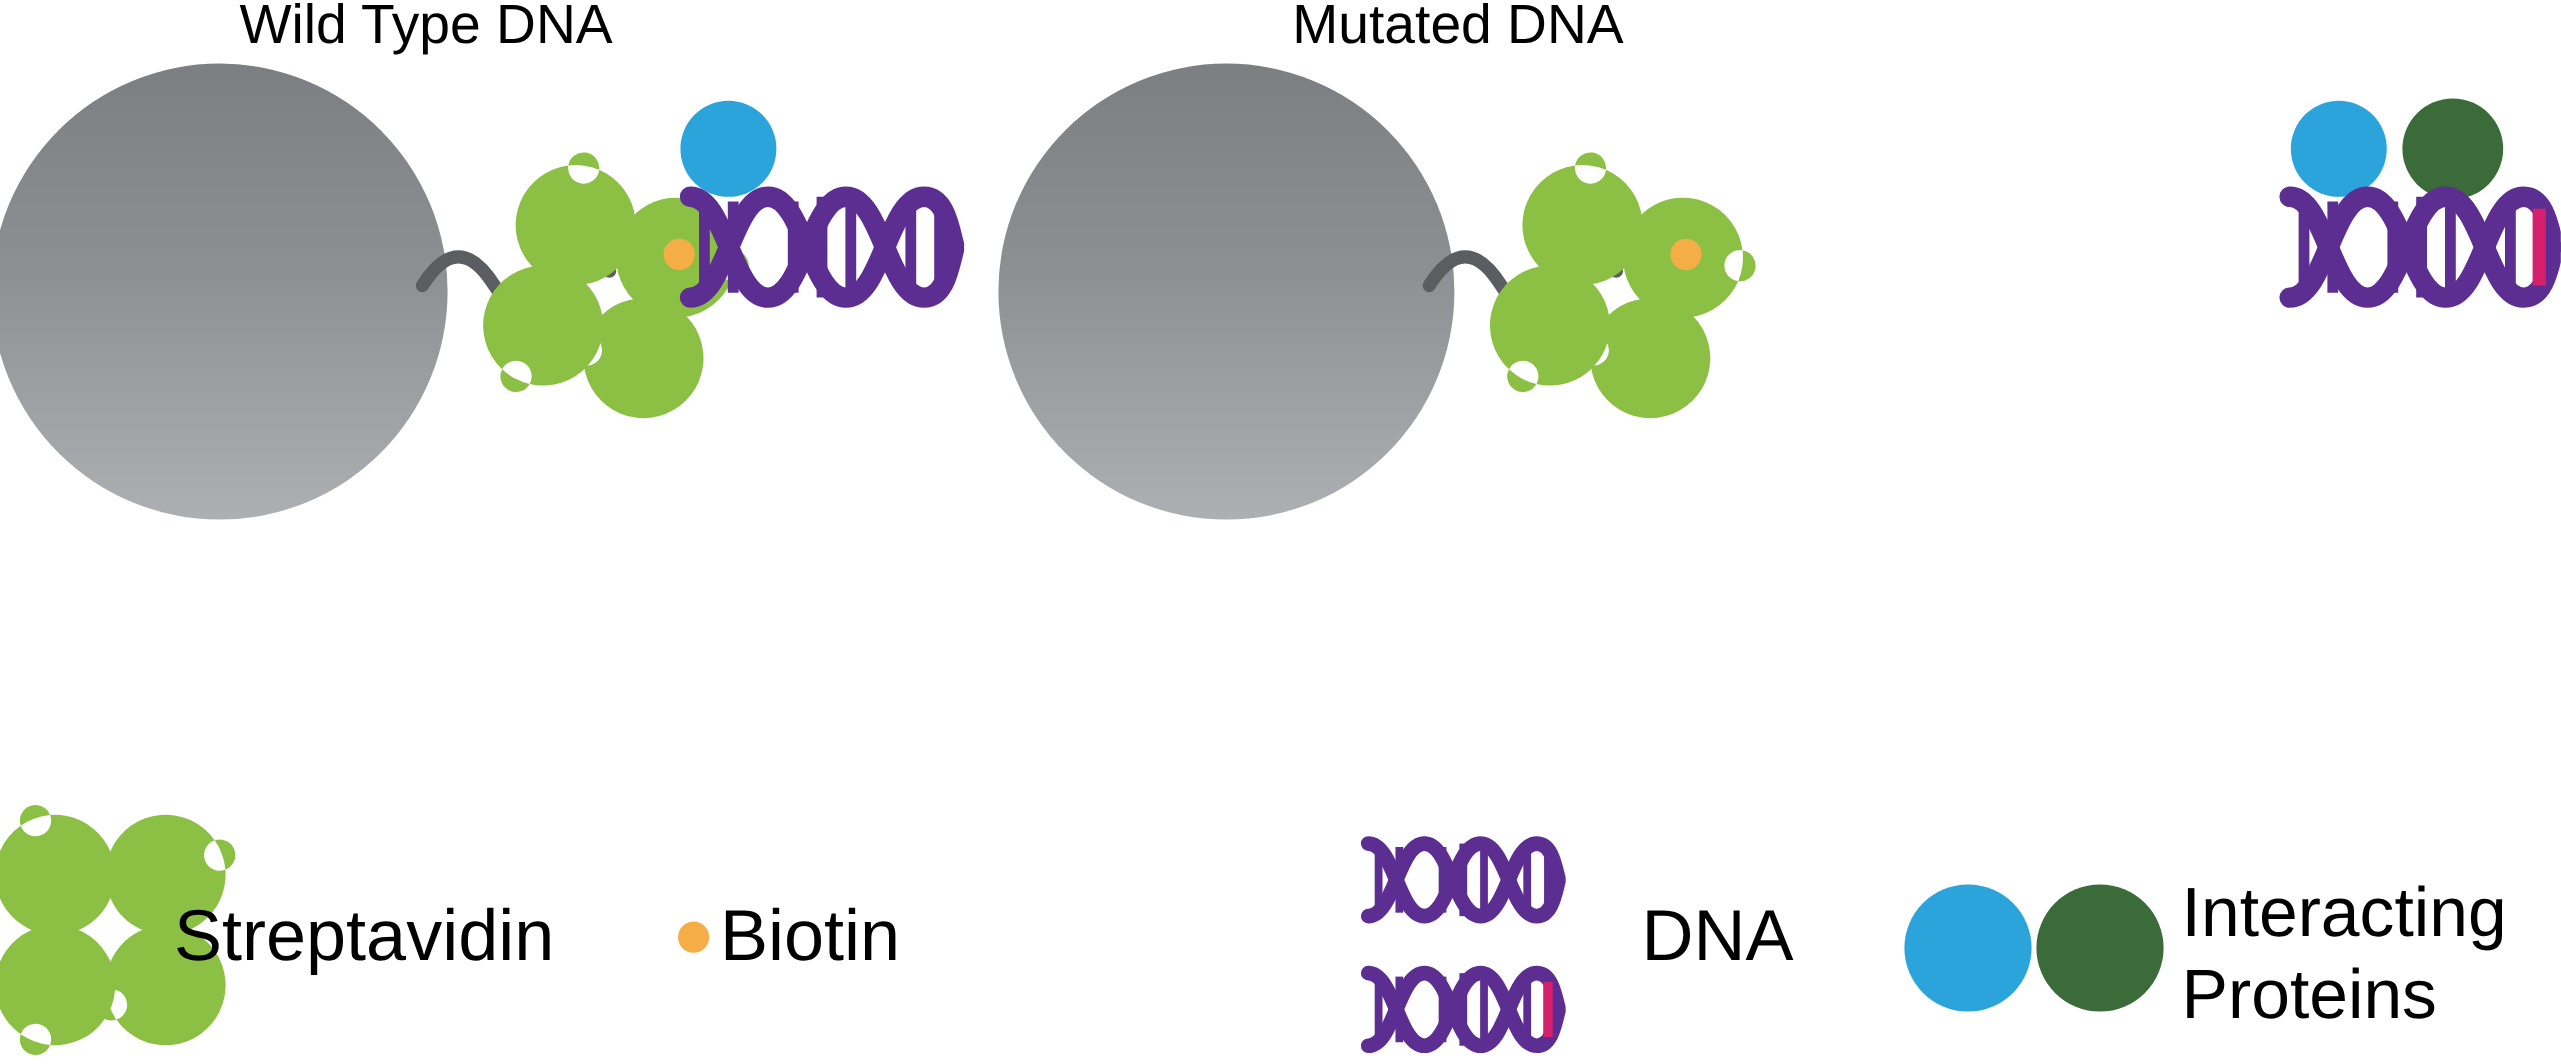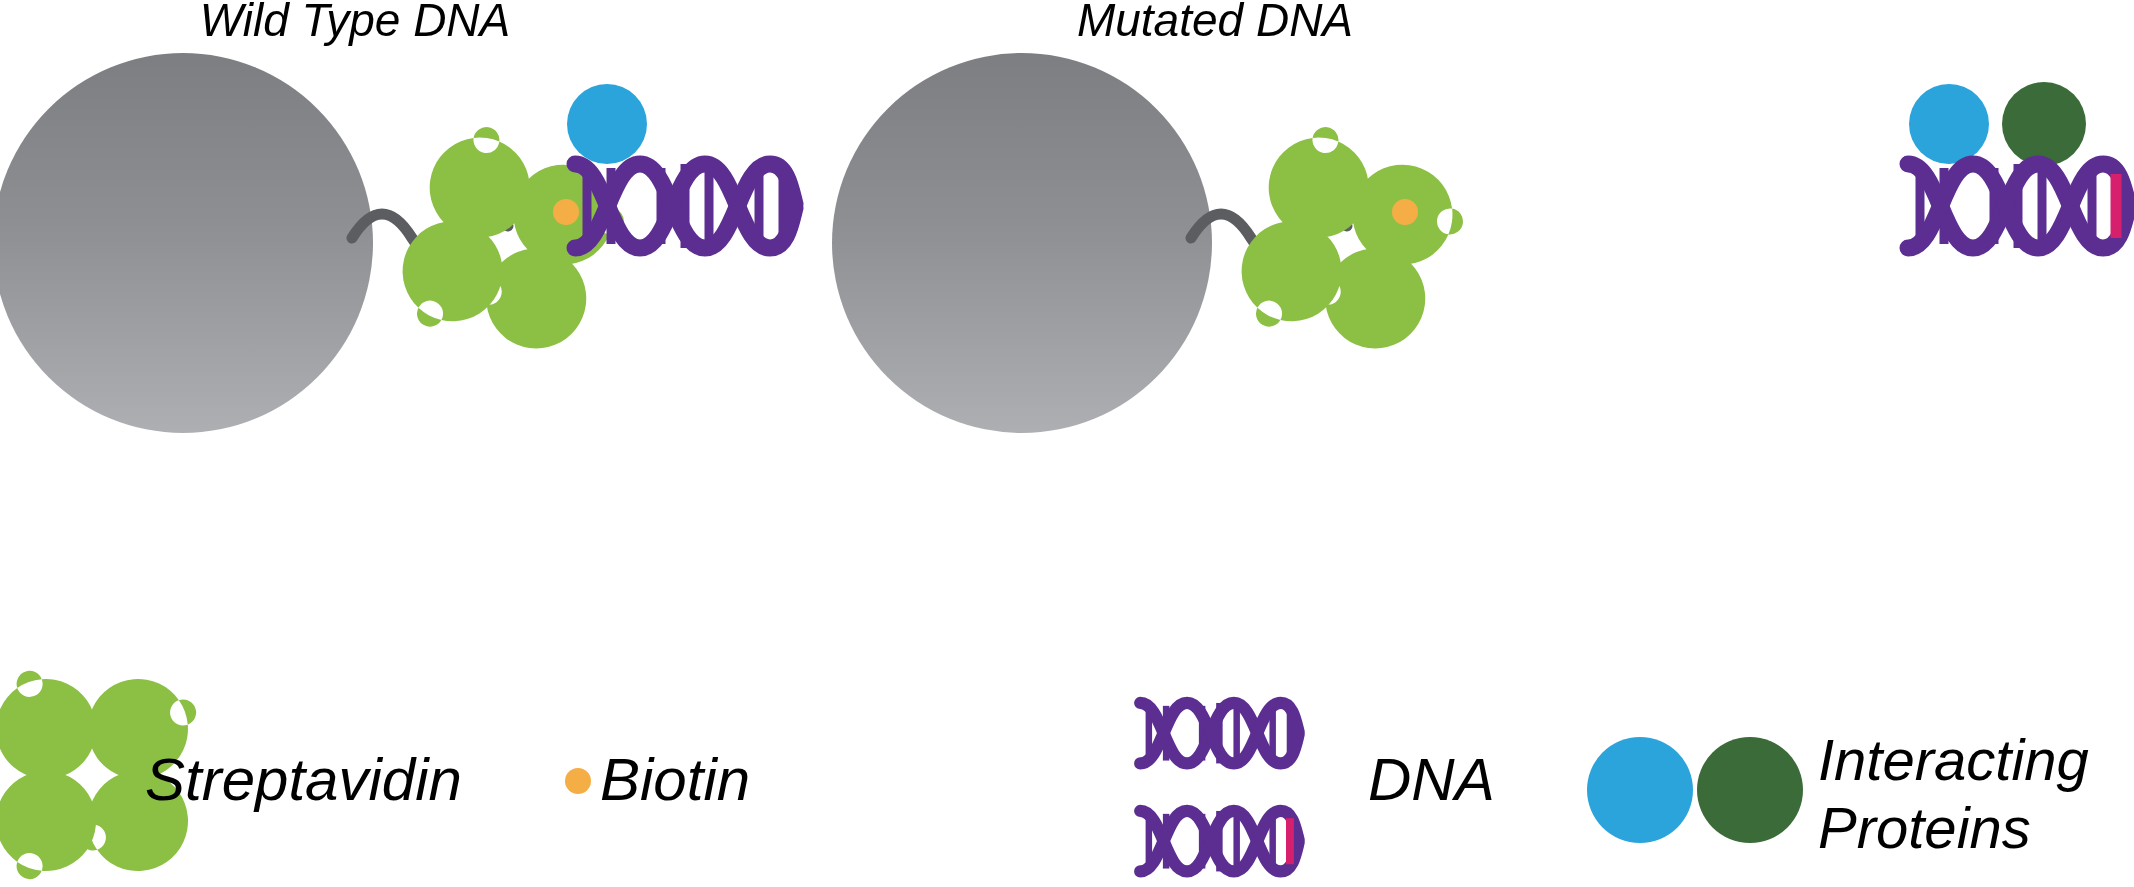--- a/index.html
+++ b/index.html
@@ -12,21 +12,20 @@
     height: 887px;
     font-family: "Liberation Sans", sans-serif;
     overflow: hidden;
     position: relative;
   }
   #figure-root {
     position: absolute;
     left: 0; top: 0;
     width: 2134px;
     height: 887px;
-    font-style: italic;
   }
   svg.fig {
     display: block;
     width: 2134px;
     height: 887px;
   }
   text.panel-title {
     font-family: "Liberation Sans", sans-serif;
     font-size: 46px;
     fill: #000000;

